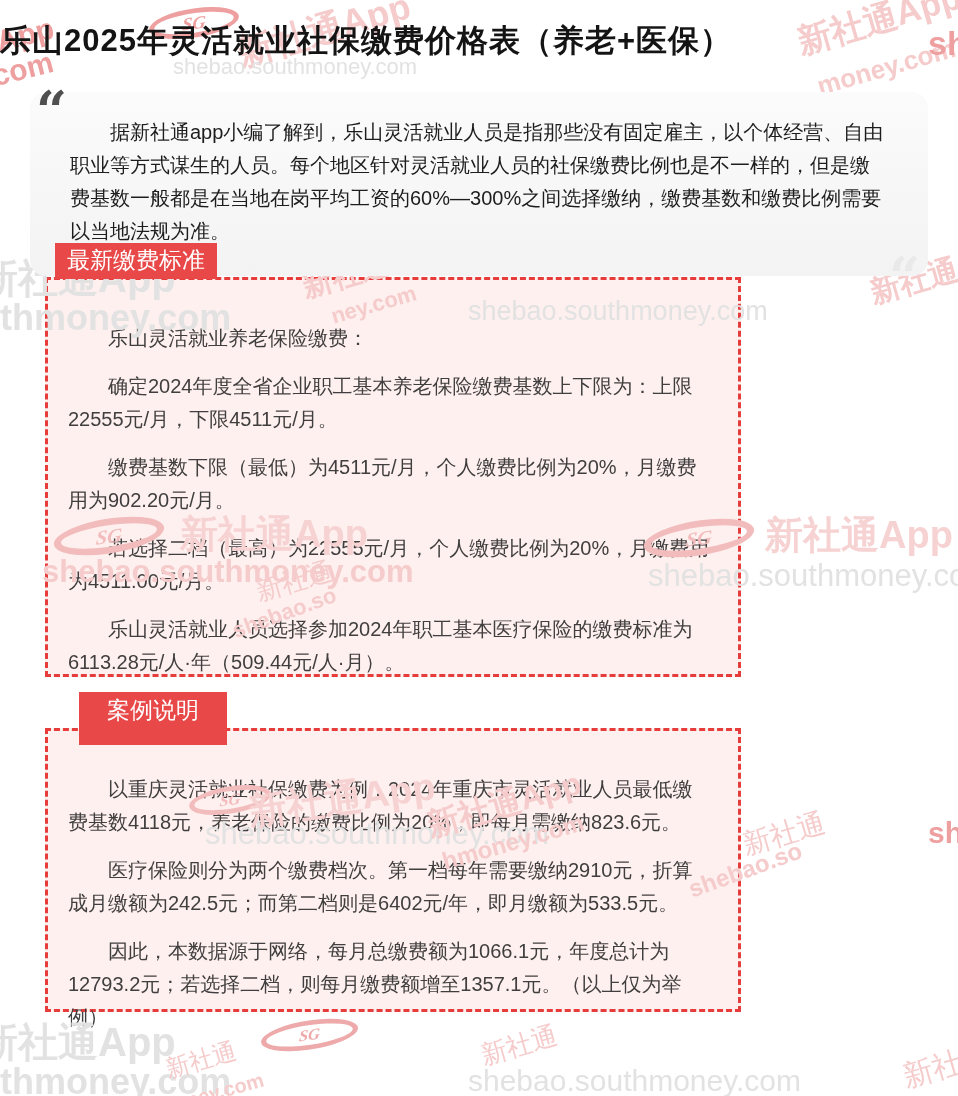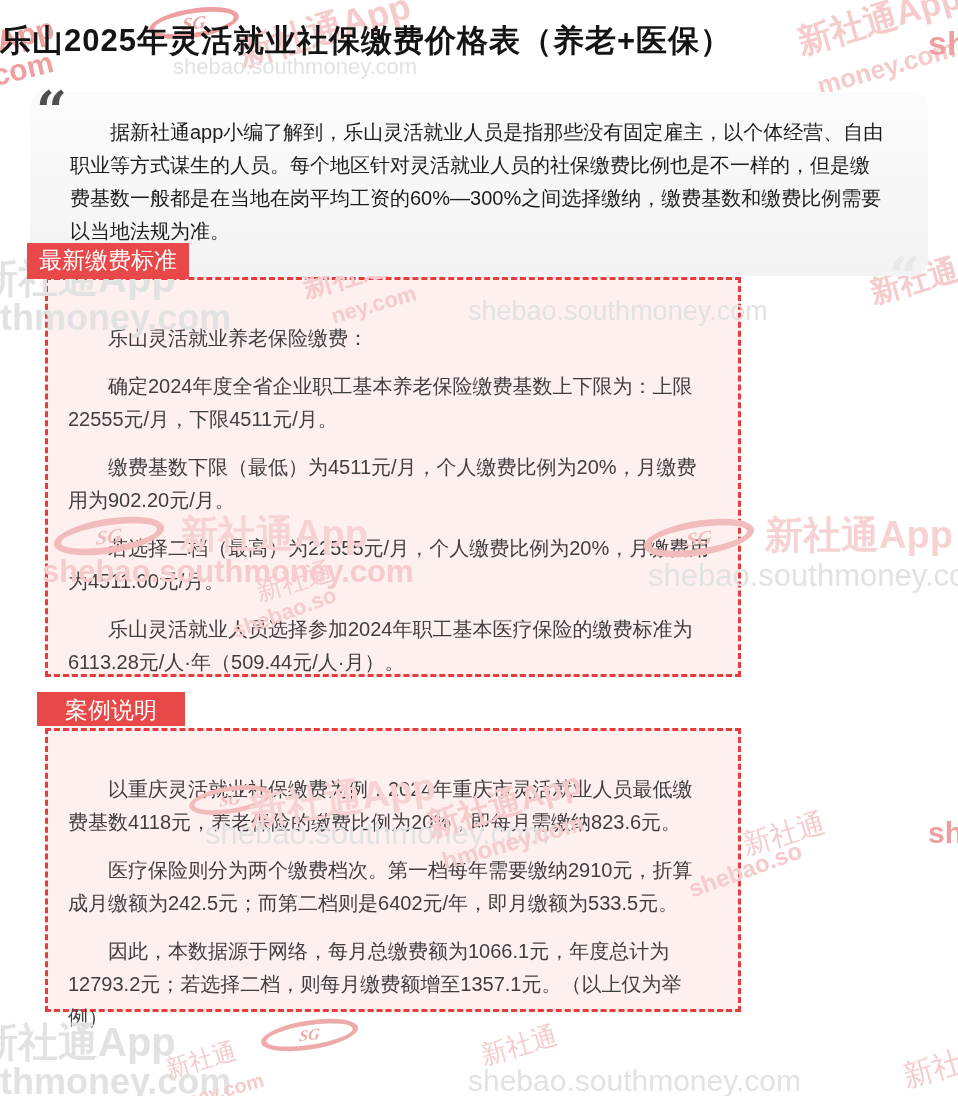--- a/index.html
+++ b/index.html
@@ -22,24 +22,24 @@
   }
   .intro p{margin:12px;font-size:20px;line-height:33px;color:#1d1d1d;text-indent:2em;}
   .quote{position:absolute;font-family:"DejaVu Serif","Liberation Serif",serif;
          font-weight:bold;font-size:54px;line-height:1;height:30px;overflow:hidden;}
   .quote-open{left:6px;top:-8px;color:#4f4f4f;}
   .quote-close{right:8px;bottom:-4px;color:#e9e9e9;}
 
   
   .section-label{
     position:absolute;background:#e84848;color:#fff;z-index:4;
-    font-size:23px;line-height:1;white-space:nowrap;
+    font-size:23px;line-height:1;white-space:nowrap;margin-left:28px;
   }
   .label1{left:27px;top:243px;padding:6px 12px 7px;}
-  .label2{left:37px;top:692px;padding:7px 28px 4px;}
+  .label2{left:51px;top:692px;padding:7px 28px 23px;}
 
   
   .dashed-box{
     position:absolute;left:45px;width:696px;box-sizing:border-box;
     border:3px dashed #e63c3c;background:#fdf0ef;z-index:1;
   }
   .box1{top:277px;height:400px;padding:42px 26px 16px 20px;}
   .box2{top:728px;height:284px;padding:42px 36px 16px 20px;}
   .dashed-box p{
     position:relative;z-index:3;margin:0 0 15px;font-size:20px;line-height:33px;

